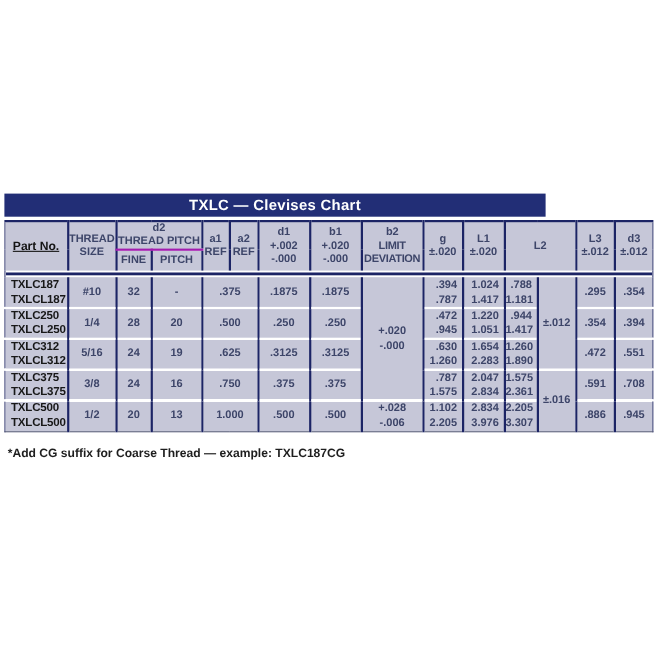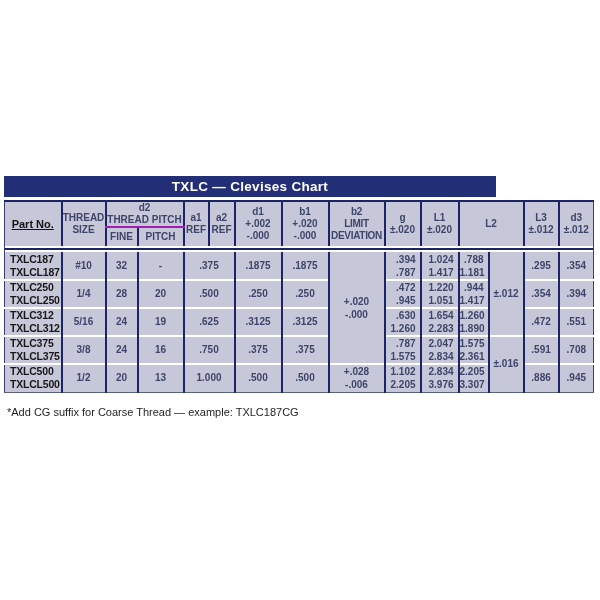--- a/index.html
+++ b/index.html
@@ -46,21 +46,21 @@
   tbody tr + tr td { border-top: 2px solid #ffffff; }
   tbody td.pt {
     text-align: left; padding-left: 5px; color: #181818;
     font-size: 10.5px; line-height: 13px; letter-spacing: -0.2px;
   }
   tbody td.num { text-align: right; padding-right: 4px; line-height: 13px; }
   tbody td .ln { line-height: 13px; }
 
   .footnote {
     position: absolute; left: 7px; top: 406px;
-    font-size: 11px; color: #1e1e1e; font-weight: normal;
+    font-size: 11px; color: #1e1e1e; font-weight: bold;
   }
 </style>
 </head>
 <body>
 
 <div class="page">
 
   <div class="titlebar">
     <span>TXLC — Clevises Chart</span>
   </div>

